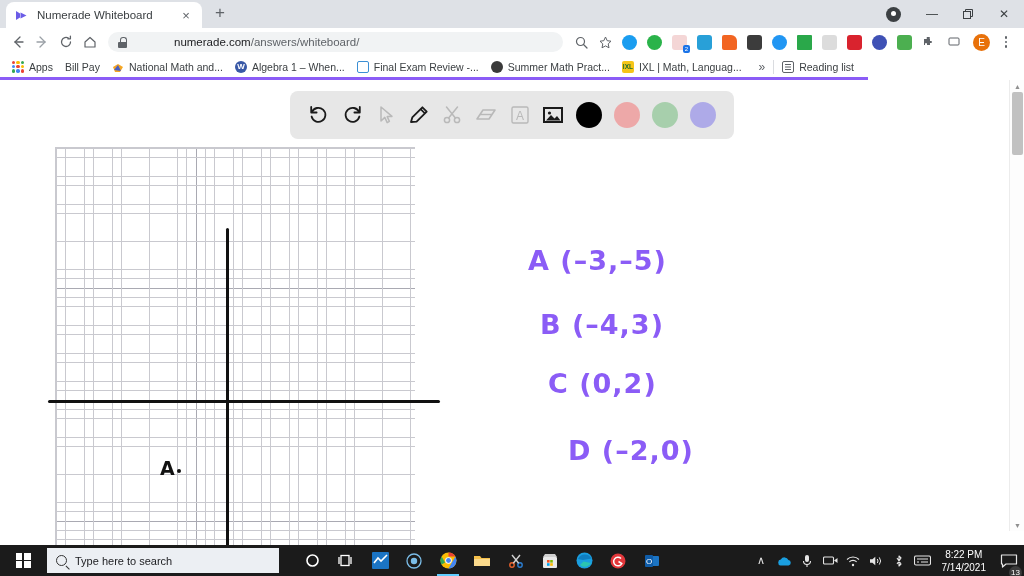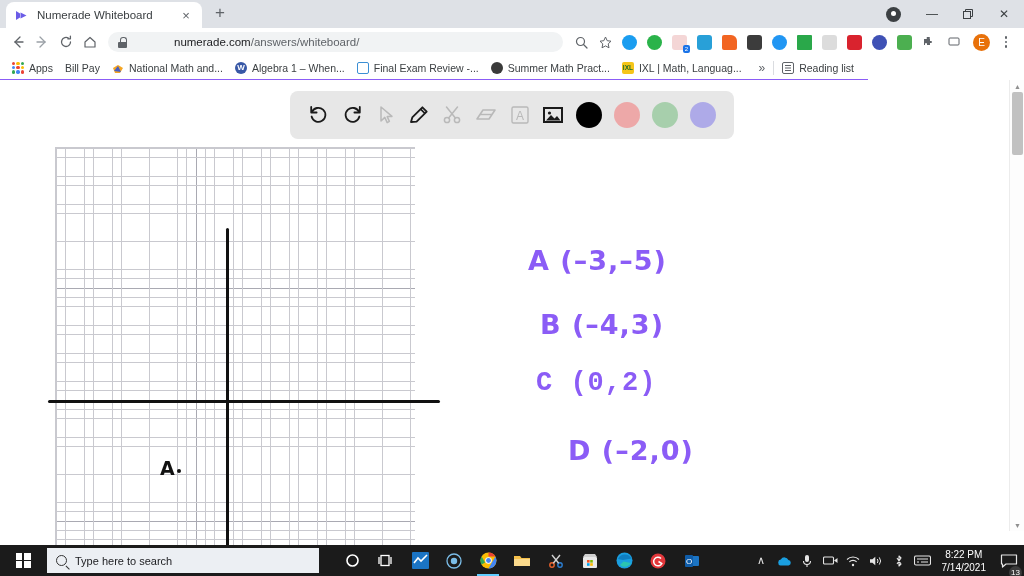--- a/index.html
+++ b/index.html
@@ -124,21 +124,21 @@
   }
   .kebab {
     width: 20px; display: flex; flex-direction: column; align-items: center;
     gap: 2px; margin-right: 2px;
   }
   .kebab i { width: 2.6px; height: 2.6px; border-radius: 50%; background: #5f6368; display: block; }
 
   
   .bookmarks {
     position: absolute; left: 0; top: 56px; width: 868px; height: 24px;
-    background: #fff; border-bottom: 1px solid #8b5cf6;
+    background: #fff; border-bottom: 3px solid #8b5cf6;
     display: flex; align-items: center; padding: 0 6px;
     overflow: hidden;
   }
   .bm {
     display: flex; align-items: center; height: 20px;
     padding: 0 6px; flex: 0 0 auto;
   }
   .bm-ico {
     width: 12px; height: 12px; flex: 0 0 12px; margin-right: 5px;
     border-radius: 2px; position: relative;
@@ -236,21 +236,21 @@
 
   
   .hand {
     position: absolute;
     font-family: "DejaVu Sans", sans-serif;
     font-weight: 700; color: #8b5cf6;
     white-space: nowrap;
   }
   .hand-A { left: 528px; top: 165px; font-size: 27px; letter-spacing: 1px; }
   .hand-B { left: 540px; top: 229px; font-size: 27px; letter-spacing: 1px; }
-  .hand-C { left: 536px; top: 288px; font-size: 27px; letter-spacing: 1px; font-family: Liberation Mono, monospace; }
+  .hand-C { left: 548px; top: 288px; font-size: 27px; letter-spacing: 1px; }
   .hand-D { left: 568px; top: 355px; font-size: 27px; letter-spacing: 1px; }
 
   
   .vscroll {
     position: absolute; right: 0; top: 80px; width: 15px; height: 451px;
     background: #fdfdfd; border-left: 1px solid #ececec;
   }
   .vscroll .thumb {
     position: absolute; left: 2px; top: 12px; width: 11px; height: 63px;
     background: #c1c1c1; border-radius: 2px;
@@ -280,21 +280,21 @@
     background: #1b1b1b;
     display: flex; align-items: center;
   }
   .start {
     width: 46px; height: 31px; display: flex; align-items: center; justify-content: center;
   }
   .win-logo { width: 15px; height: 15px; display: grid;
     grid-template-columns: 1fr 1fr; grid-template-rows: 1fr 1fr; gap: 1.6px; }
   .win-logo i { background: #fff; display: block; }
   .searchbox {
-    width: 272px; height: 25px; background: #eceff3;
+    width: 232px; height: 25px; background: #eceff3;
     display: flex; align-items: center; padding: 0 9px;
     margin-left: 1px;
   }
   .searchbox .mag {
     width: 11px; height: 11px; border: 1.4px solid #333; border-radius: 50%;
     position: relative; flex: 0 0 11px; margin-right: 8px;
   }
   .searchbox .mag::after {
     content:""; position:absolute; right:-4px; bottom:-3px; width:5px; height:1.4px;
     background:#333; transform: rotate(45deg);

